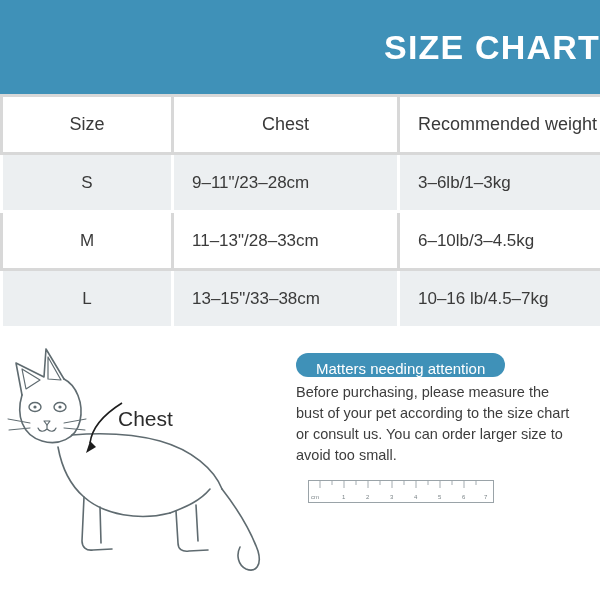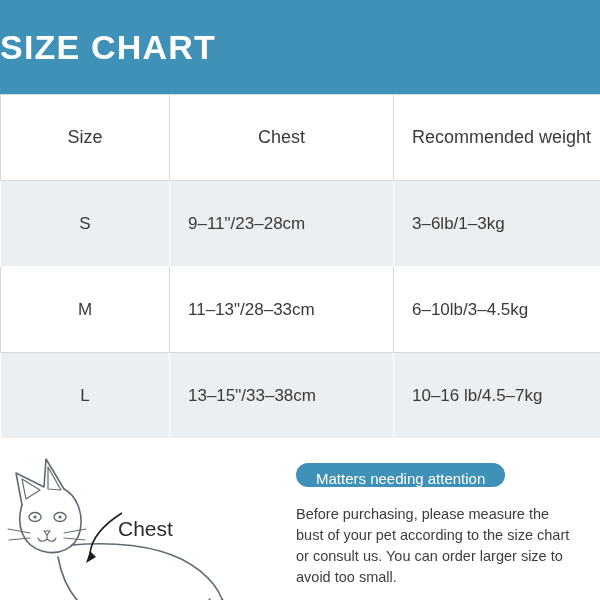--- a/index.html
+++ b/index.html
@@ -19,42 +19,42 @@
     height: 600px;
     box-sizing: border-box;
   }
 
   
   .header {
     height: 94px;
     background: #3f91b8;
     display: flex;
     align-items: center;
-    justify-content: flex-start;
+    justify-content: flex-end;
   }
   .header-title {
     color: #ffffff;
     font-size: 34px;
     font-weight: bold;
     letter-spacing: 1.2px;
   }
 
   
   .table {
     width: 600px;
     border-collapse: collapse;
     table-layout: fixed;
   }
   .table td {
-    border: 1px solid #15803d;
+    border: 3px solid #15803d;
     text-align: center;
     color: #3a3a3a;
     font-size: 17px;
     height: 55px;
-    padding: 15px 4px;
+    padding: 0 4px;
     vertical-align: middle;
   }
   .table tr.row-head td {
     background: #ffffff;
     border-color: #d8d8d8;
     font-size: 18px;
   }
   .table tr.row-alt td {
     background: #eceff1;
     border-color: #ffffff;
@@ -101,21 +101,21 @@
   .badge {
     display: inline-block;
     background: #3f91b8;
     color: #ffffff;
     font-size: 15px;
     border-radius: 16px;
     padding: 7px 20px 0 20px;
     white-space: nowrap;
   }
   .note {
-    margin-top: 16px;
+    margin-top: 4px;
     font-size: 14.5px;
     line-height: 1.45;
     color: #3d3d3d;
     width: 284px;
   }
   .ruler-wrap {
     margin-top: 14px;
     margin-left: 12px;
   }
 </style>

